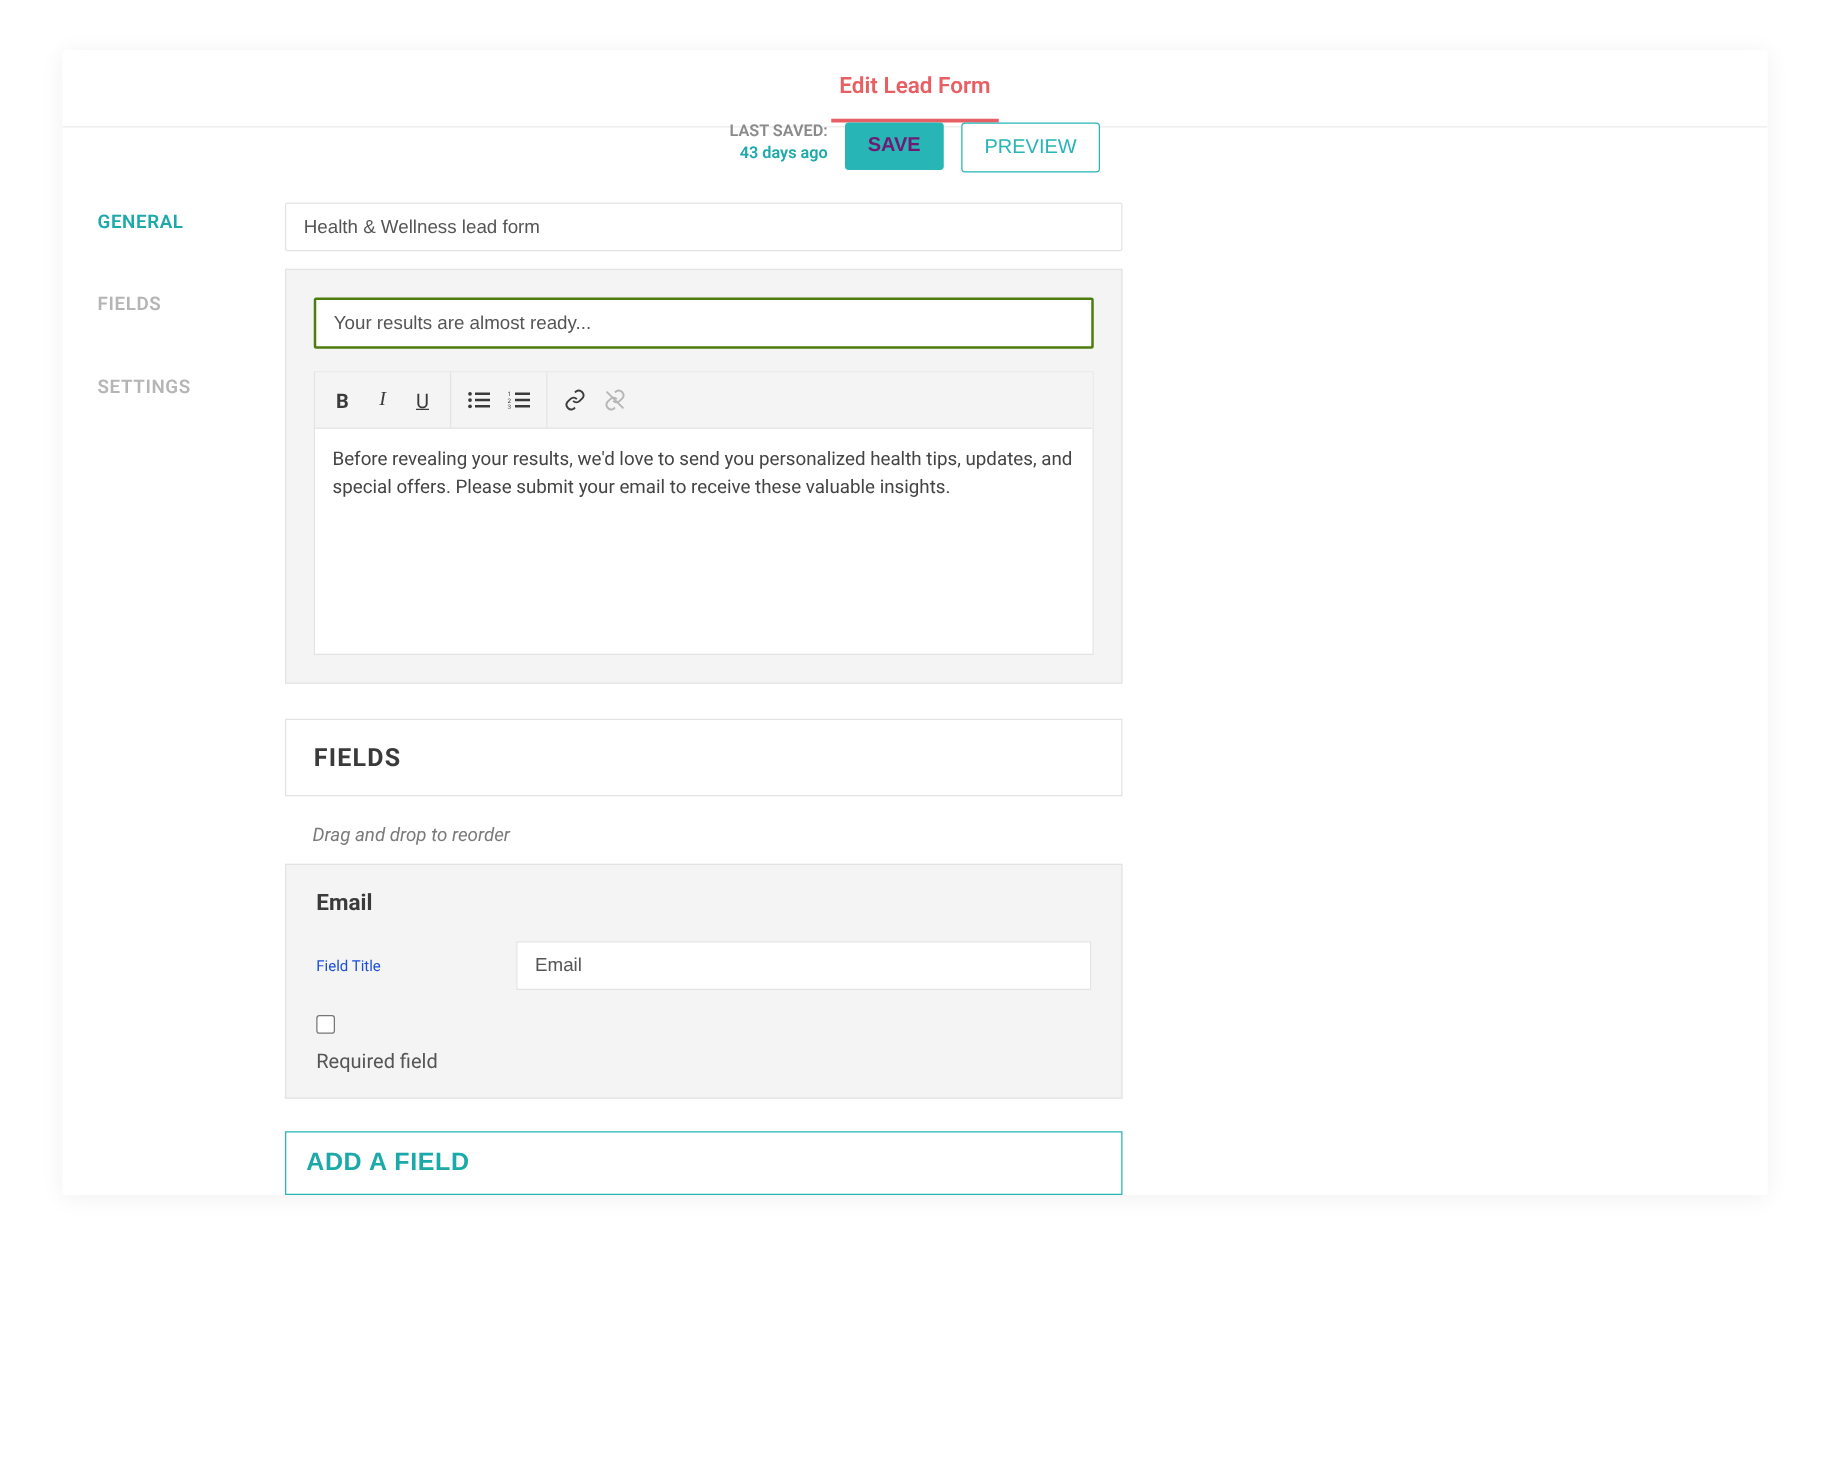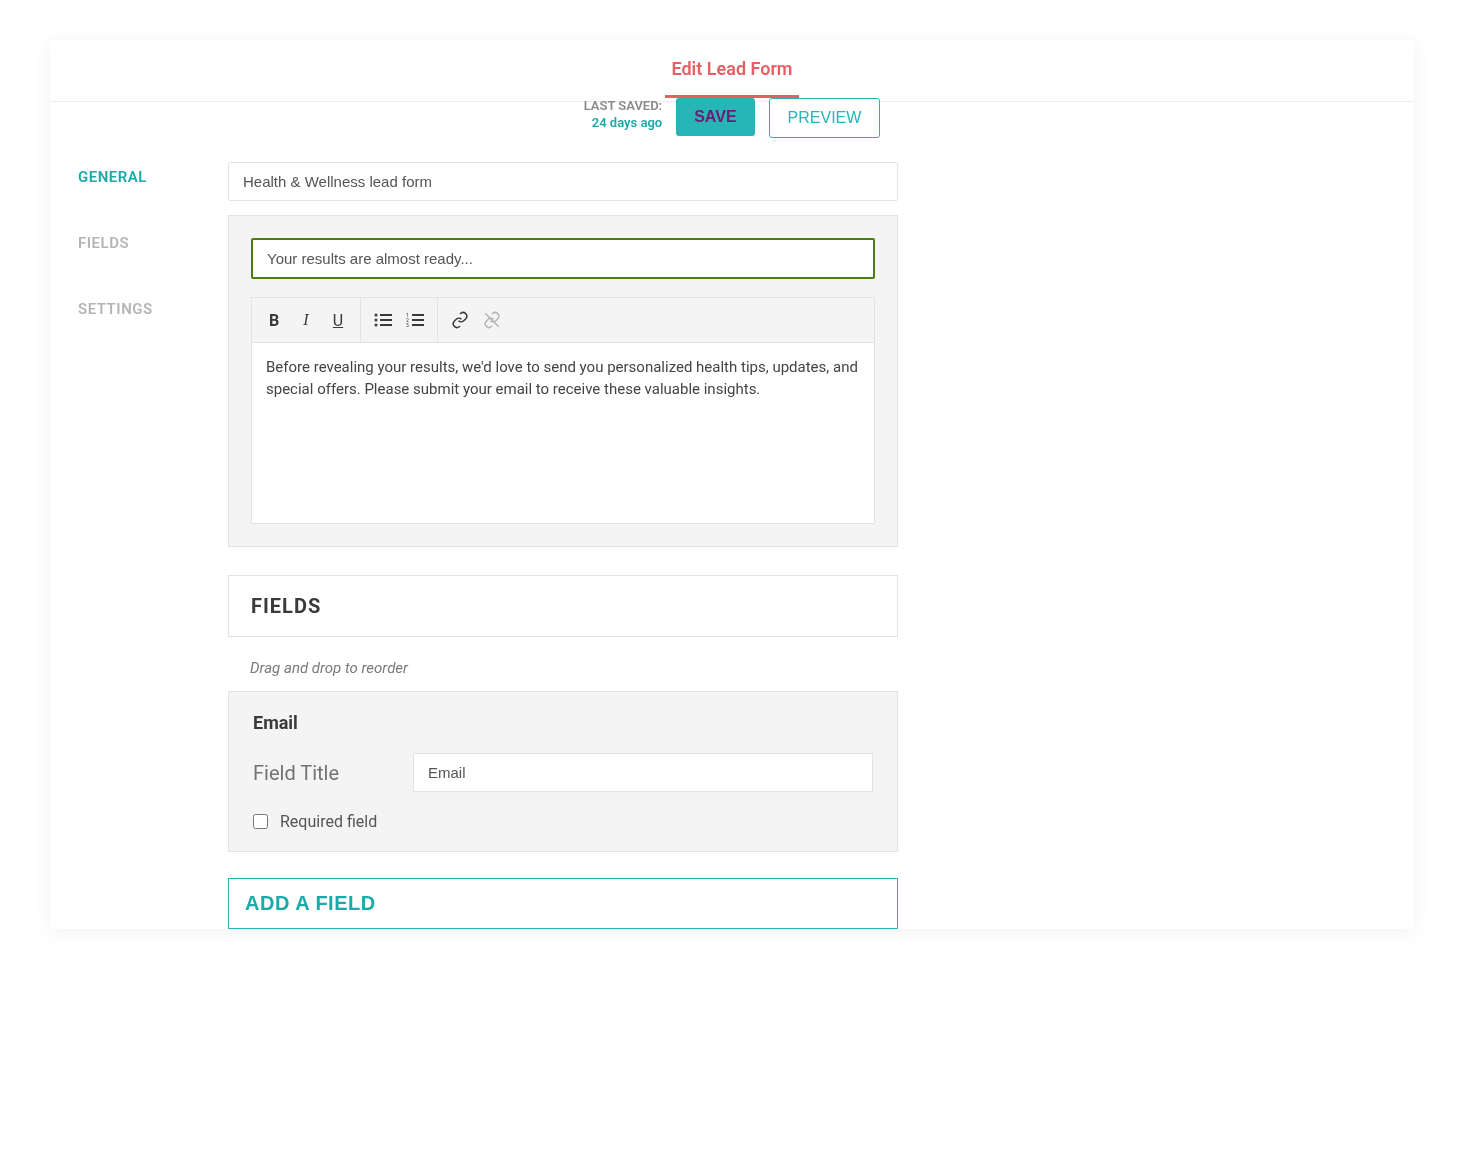--- a/index.html
+++ b/index.html
@@ -173,37 +173,37 @@
     margin-bottom: 20px;
   }
   .field-row {
     display: flex;
     align-items: center;
     gap: 10px;
     margin-bottom: 20px;
   }
   .field-label {
     width: 150px;
-    font-size: 20px;
-    color: #737373;
+    font-size: 12px;
+    color: #1d4ed8;
   }
   .field-input {
     flex: 1;
     padding: 10px 14px;
     font-size: 15px;
     border: 1px solid #e3e3e3;
     background: #fff;
     color: #555;
   }
   .checkbox-row {
     display: flex;
-    align-items: center;
     gap: 12px;
     font-size: 16px;
     color: #555;
+    flex-direction: column;
   }
   .checkbox-row input { width: 15px; height: 15px; }
   .add-field-btn {
     width: 100%;
     margin-top: 26px;
     border: 1px solid #27b5b5;
     background: #fff;
     color: #1ca9a9;
     font-weight: 700;
     font-size: 20px;
@@ -218,21 +218,21 @@
 
 <div class="app">
 
   <div class="header">
     <div class="tabs">
       <div class="tab">Edit Lead Form</div>
     </div>
     <div class="header-actions">
       <div class="last-saved">
         <div class="last-saved-label">LAST SAVED:</div>
-        <div class="last-saved-time">24 days ago</div>
+        <div class="last-saved-time">43 days ago</div>
       </div>
       <button class="btn btn-save">SAVE</button>
       <button class="btn btn-preview">PREVIEW</button>
     </div>
   </div>
 
   <div class="body">
 
     <div class="sidenav">
       <div class="sidenav-item active">GENERAL</div>

